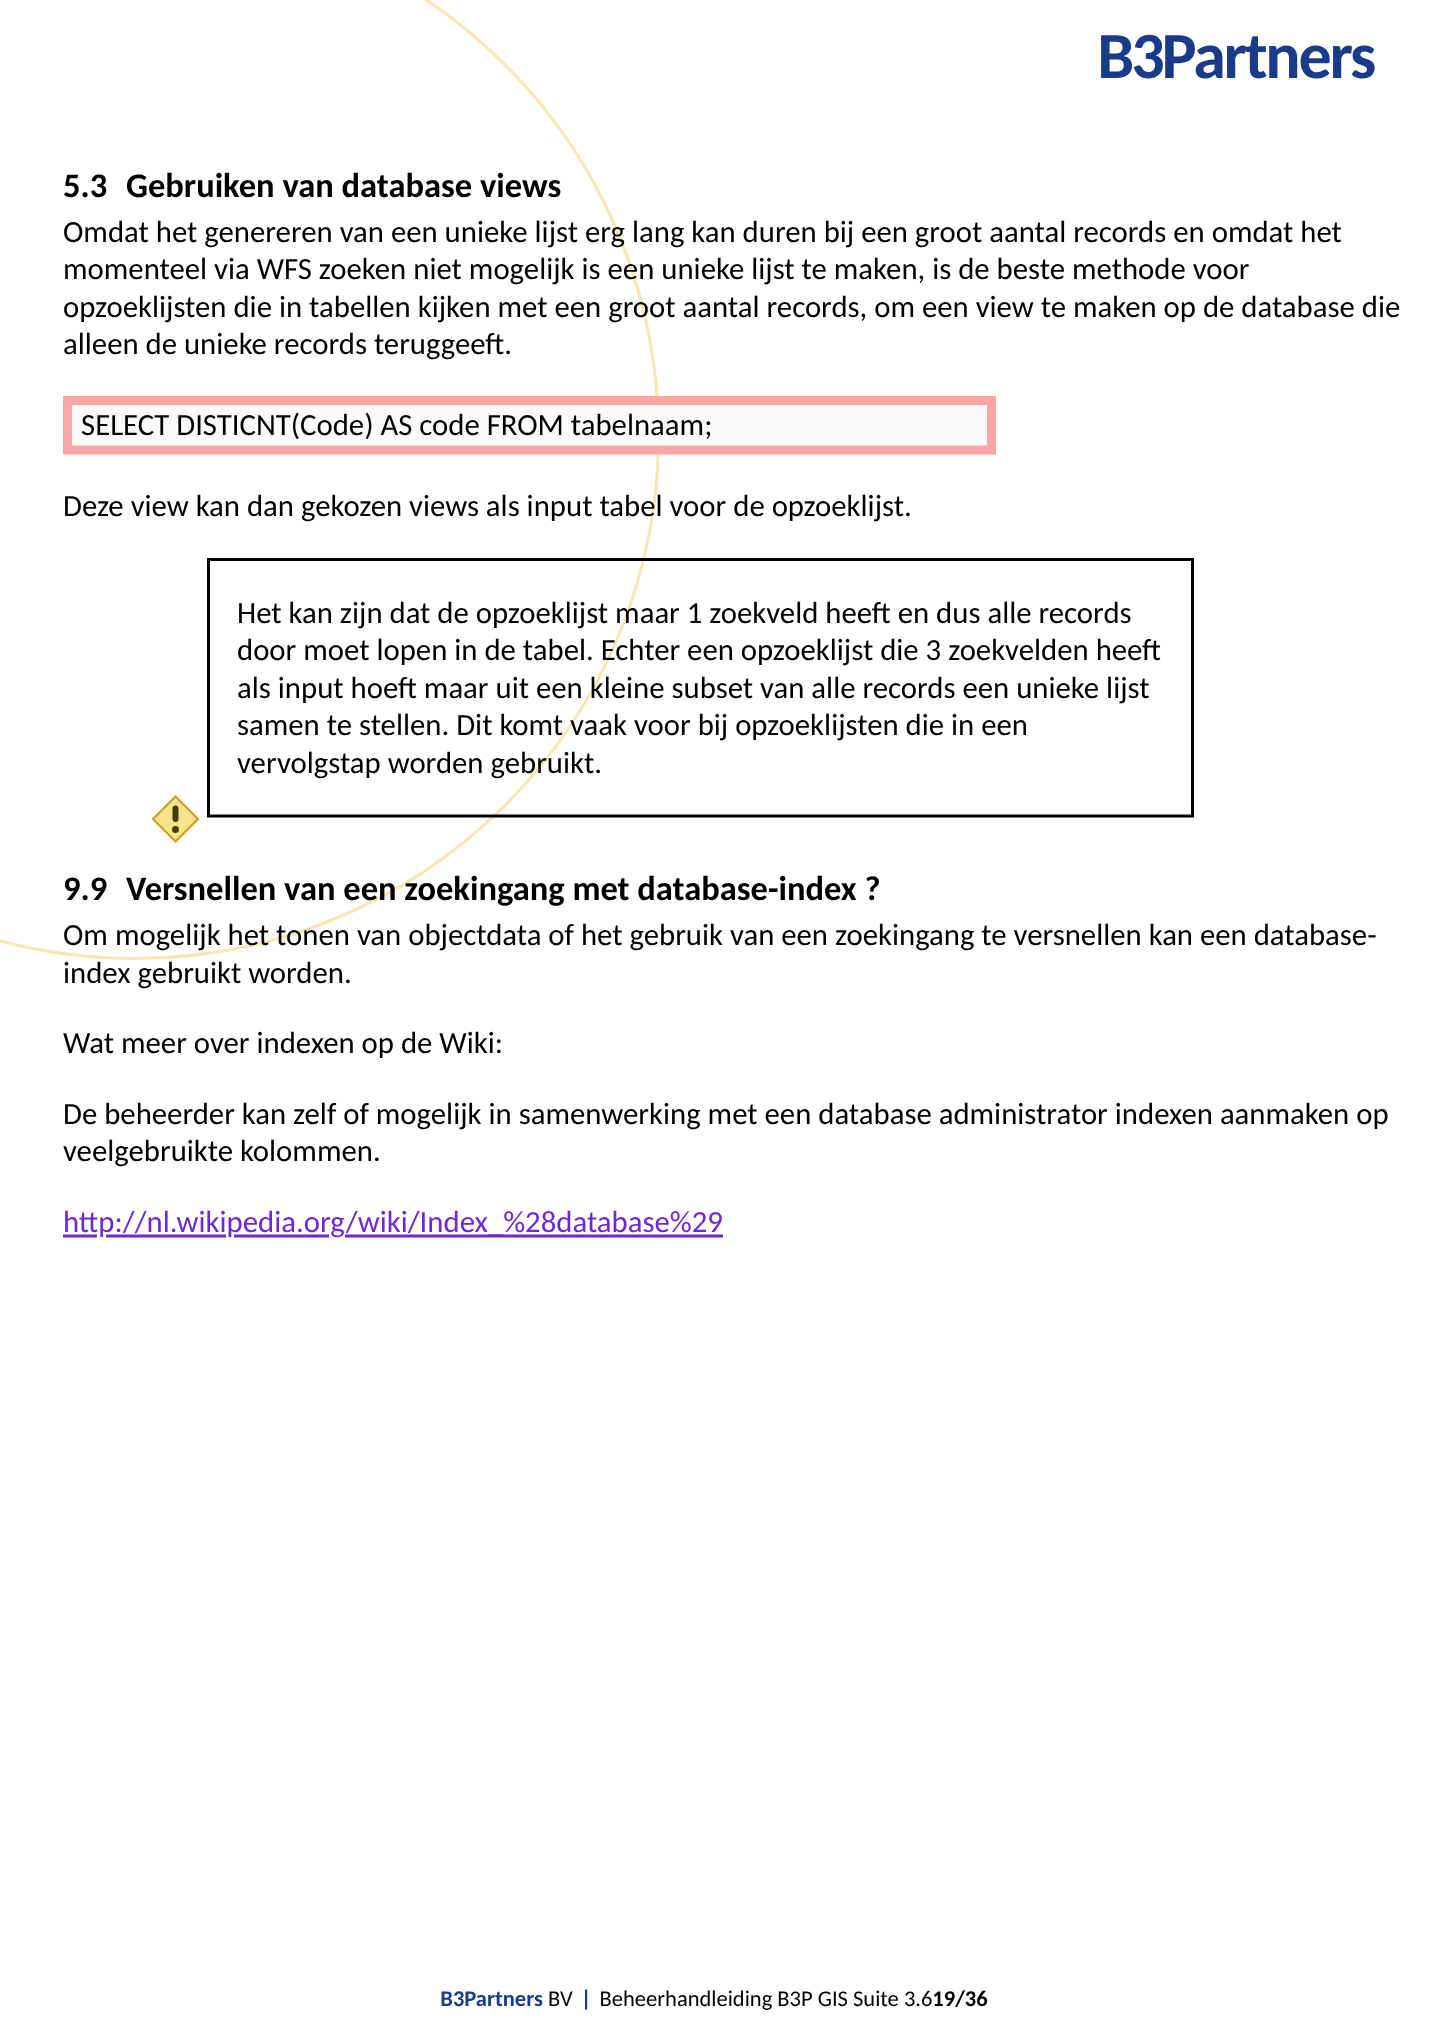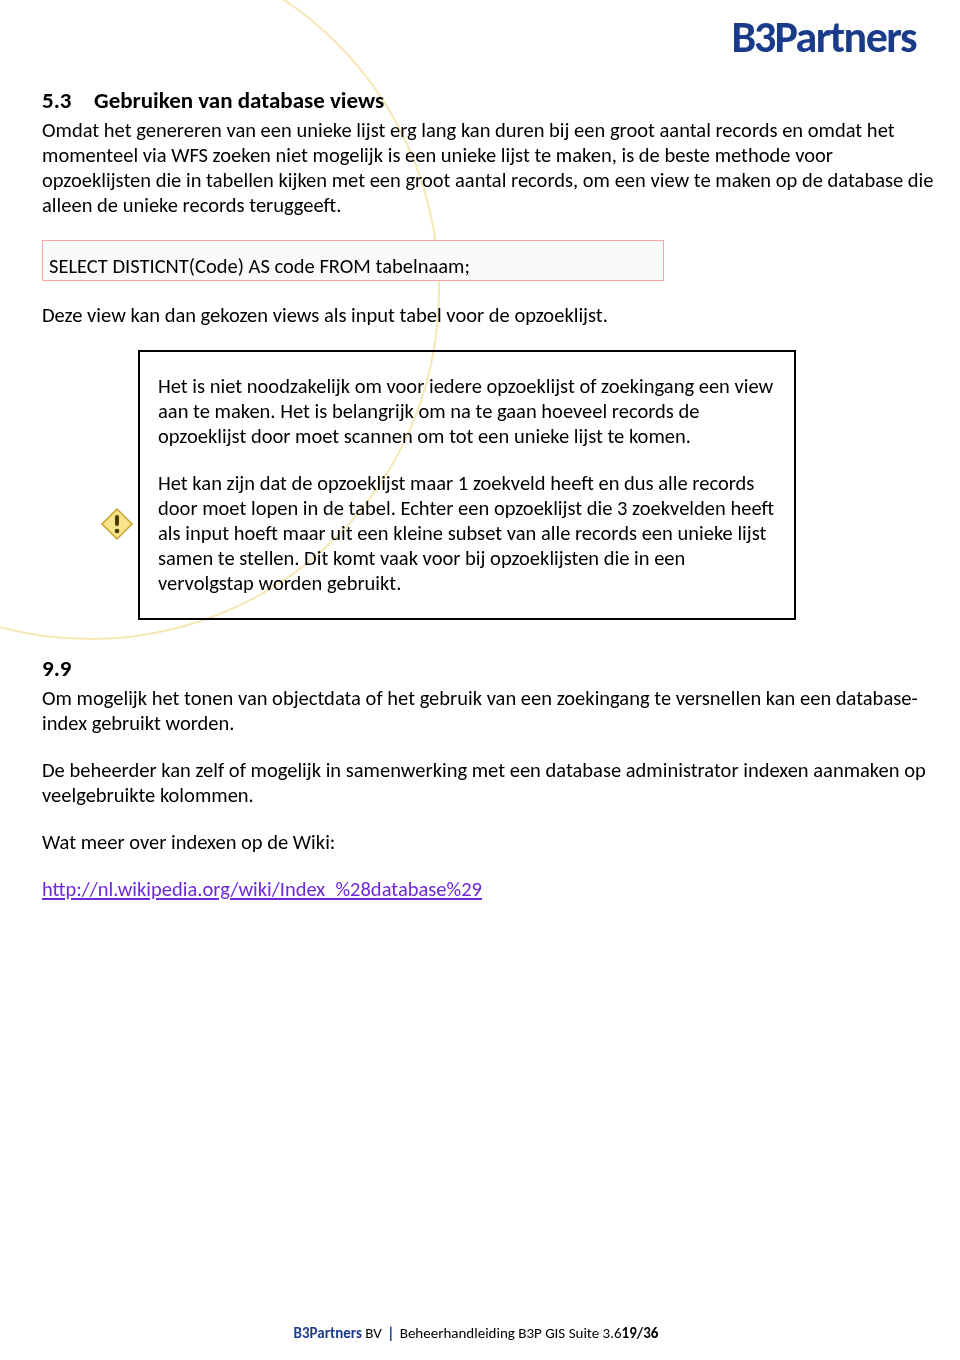--- a/index.html
+++ b/index.html
@@ -44,28 +44,29 @@
     position: relative;
     padding: 68px 14px 0 42px;
     width: 958px;
   }
   h2.sec-head {
     font-size: 23px;
     font-weight: 700;
     color: #000;
     margin-bottom: 4px;
     display: flex;
-    gap: 18px;
+    gap: 8px;
     align-items: baseline;
+    margin-top: 24px;
   }
   h2.sec-head .num { min-width: 34px; }
   p { font-size: 20.5px; line-height: 1.22; margin-bottom: 22px; }
   .codebox {
-    border: 1px solid #fca5a5;
-    padding: 12px 6px 1px 6px;
+    border: 6px solid #fca5a5;
+    padding: 0 6px 1px 6px;
     font-size: 20.5px;
     width: 622px;
     margin: 2px 0 22px 0;
     background: #fafafa;
   }
   .notebox {
     border: 2px solid #000;
     width: 658px;
     margin-left: 96px;
     margin-top: 22px;
@@ -133,30 +134,30 @@
     <p>Deze view kan dan gekozen views als input tabel voor de opzoeklijst.</p>
 
     <div class="notebox">
       <span class="warn-icon">
         <svg width="34" height="34" viewBox="0 0 34 34">
           <polygon points="17,2 32,17 17,32 2,17" fill="#f7e38a" stroke="#c9a32a" stroke-width="1.5"></polygon>
           <rect x="15" y="8" width="4" height="11" rx="2" fill="#4a3a00"></rect>
           <circle cx="17" cy="24" r="2.3" fill="#4a3a00"></circle>
         </svg>
       </span>
-      <div class="notebox-p">Het is niet noodzakelijk om voor iedere opzoeklijst of zoekingang een view aan te maken. Het is belangrijk om na te gaan hoeveel records de opzoeklijst door moet scannen om tot een unieke lijst te komen.</div>
       <div class="notebox-p">Het kan zijn dat de opzoeklijst maar 1 zoekveld heeft en dus alle records door moet lopen in de tabel. Echter een opzoeklijst die 3 zoekvelden heeft als input hoeft maar uit een kleine subset van alle records een unieke lijst samen te stellen. Dit komt vaak voor bij opzoeklijsten die in een vervolgstap worden gebruikt.</div>
     </div>
 
     <h2 class="sec-head">
       <span class="num">9.9</span>
+      <span>Versnellen van een zoekingang met database-index ?</span>
     </h2>
     <p>Om mogelijk het tonen van objectdata of het gebruik van een zoekingang te versnellen kan een database-index gebruikt worden.</p>
+    <p>Wat meer over indexen op de Wiki:</p>
     <p>De beheerder kan zelf of mogelijk in samenwerking met een database administrator indexen aanmaken op veelgebruikte kolommen.</p>
-    <p>Wat meer over indexen op de Wiki:</p>
     <p><a class="wiki" href="#">http://nl.wikipedia.org/wiki/Index_%28database%29</a></p>
 
   </div>
 
   <div class="footer">
     <span class="left">
       <span class="b3">B3Partners</span><span class="bv"> BV</span><span class="sep"> | </span><span class="doc">Beheerhandleiding B3P GIS Suite 3.6</span>
     </span>
     <span class="right">19/36</span>
   </div>

